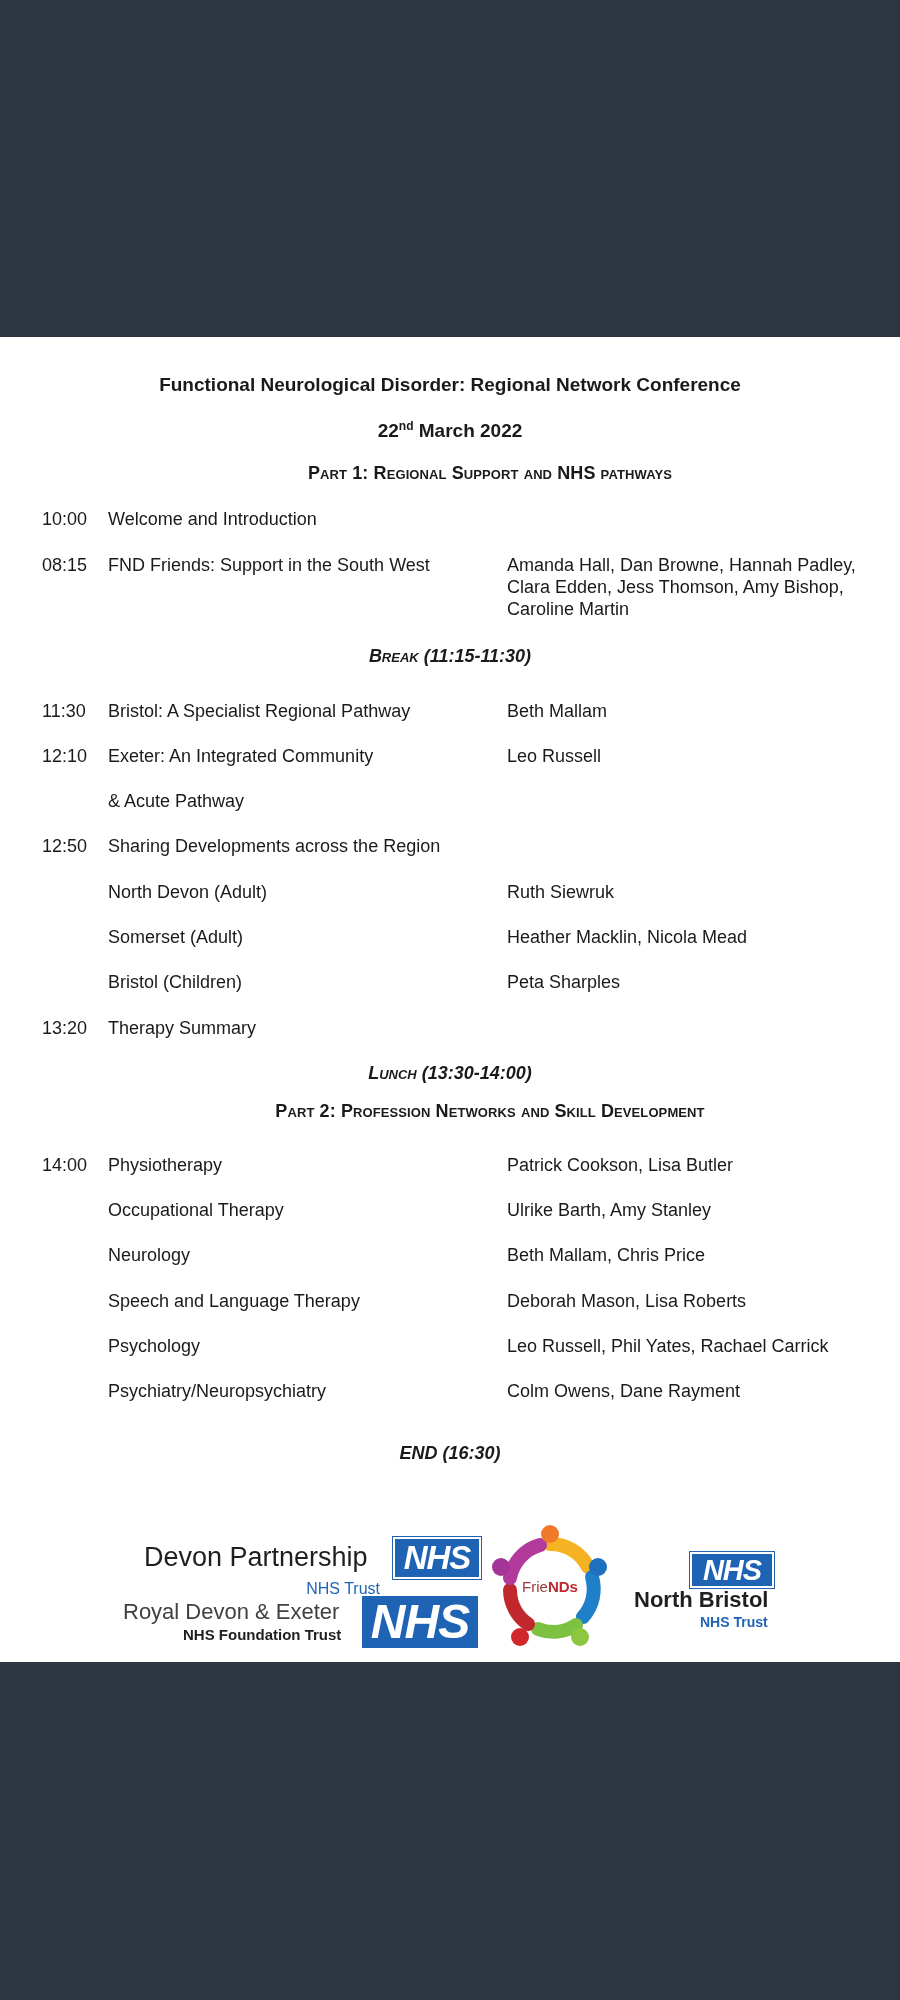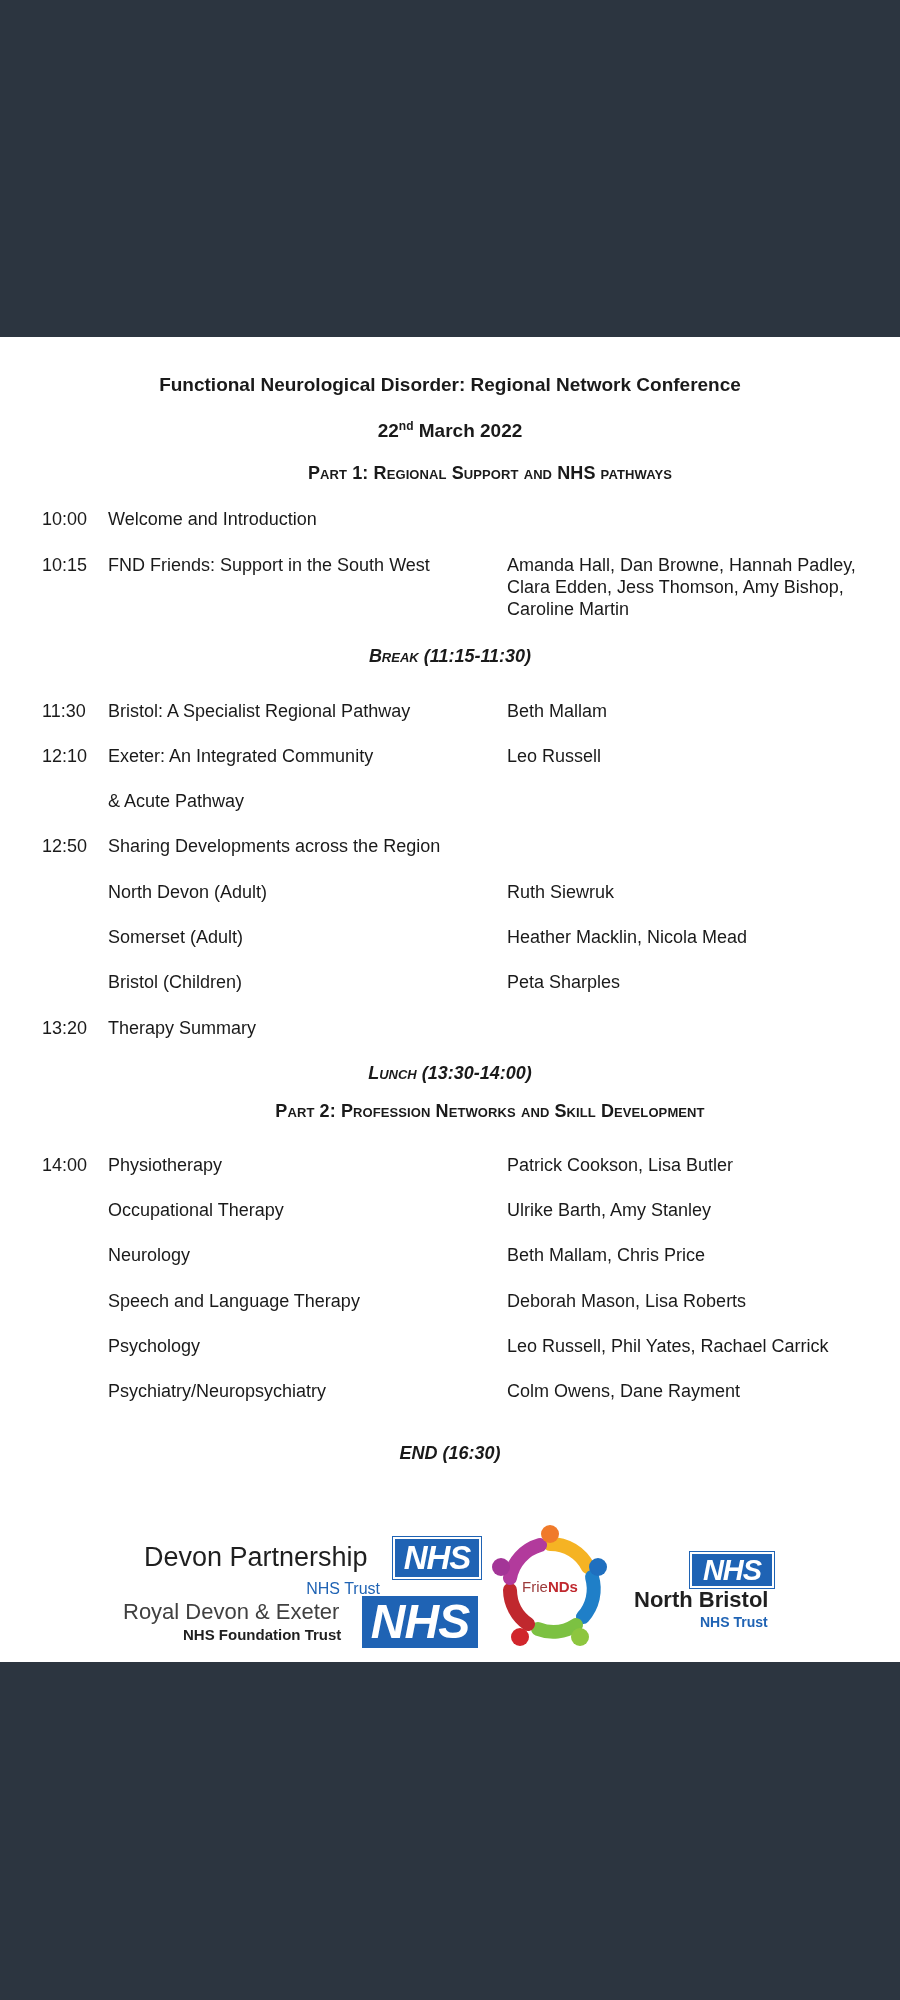--- a/index.html
+++ b/index.html
@@ -56,21 +56,21 @@
   <div class="center date"><span>22</span><sup>nd</sup><span> March 2022</span></div>
   <div class="center part part1">Part 1: Regional Support and NHS pathways</div>
 
   <div id="part1">
       <div class="row" style="top: 171px;">
         <span class="time">10:00</span>
         <span class="session">Welcome and Introduction</span>
         <span class="speaker"></span>
       </div>
       <div class="row" style="top: 217px;">
-        <span class="time">10:15</span>
+        <span class="time">08:15</span>
         <span class="session">FND Friends: Support in the South West</span>
         <span class="speaker">Amanda Hall, Dan Browne, Hannah Padley, Clara Edden, Jess Thomson, Amy Bishop, Caroline Martin</span>
       </div>
     </div>
   <div class="center brk break1">Break (11:15-11:30)</div>
   <div id="part1b">
       <div class="row" style="top: 363px;">
         <span class="time">11:30</span>
         <span class="session">Bristol: A Specialist Regional Pathway</span>
         <span class="speaker">Beth Mallam</span>

